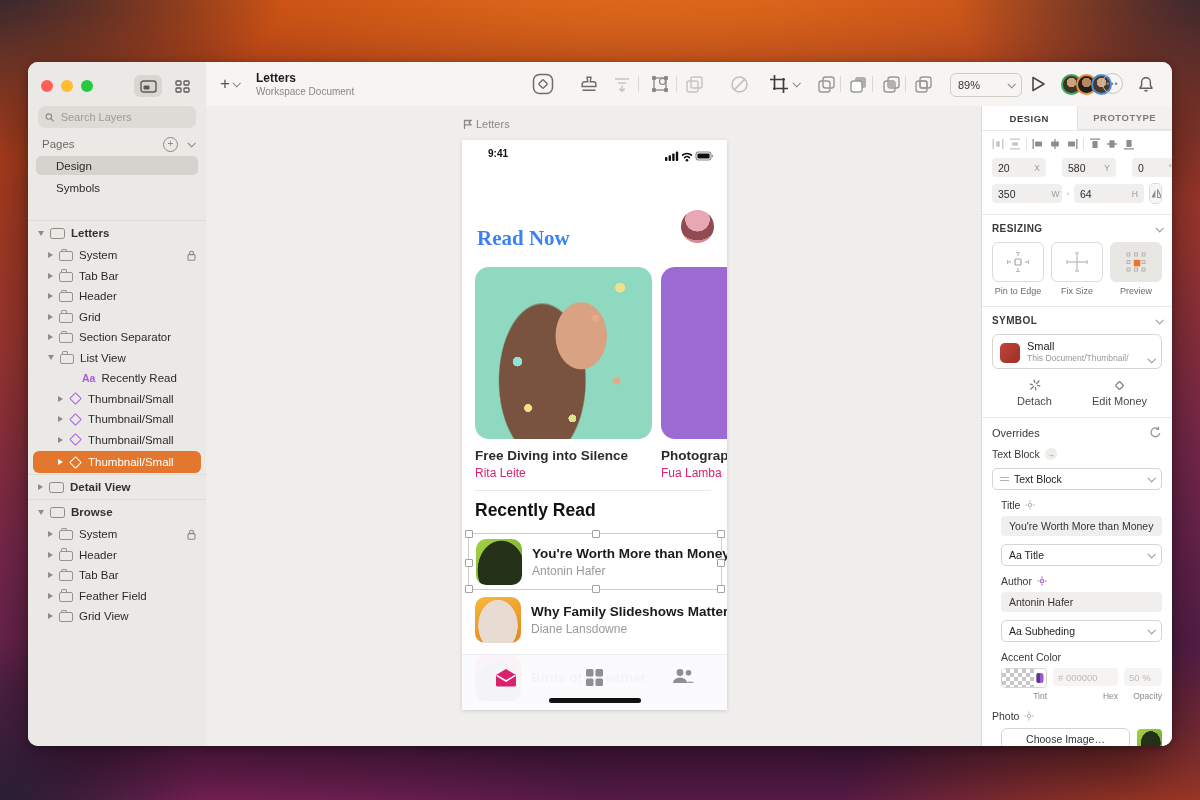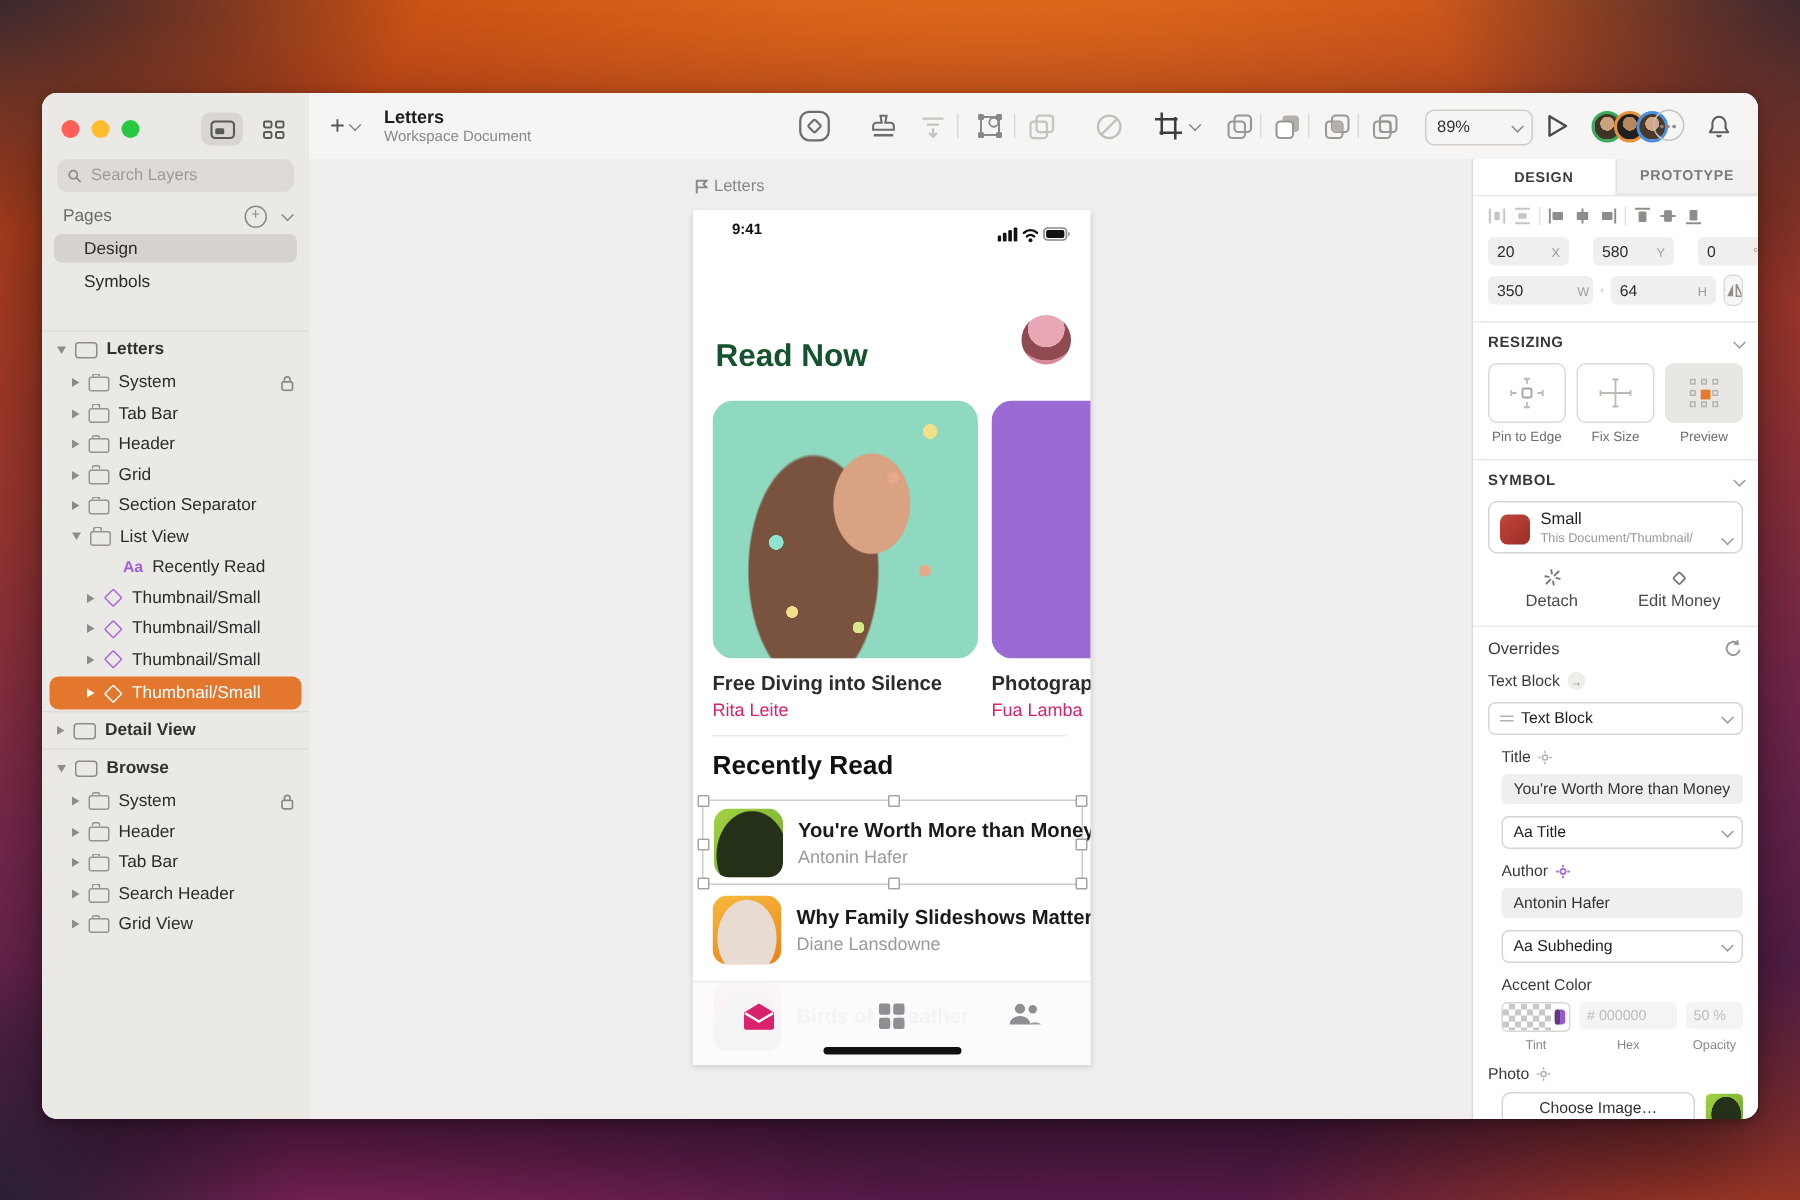--- a/index.html
+++ b/index.html
@@ -86,21 +86,21 @@
   
   .canvas{position:absolute;left:178px;top:44px;right:190px;bottom:0;background:#efeeec;overflow:hidden;}
   .artboard-label{position:absolute;left:257px;top:12px;display:flex;align-items:center;gap:4px;
     font-size:11px;color:#8a8886;}
   .artboard{position:absolute;left:256px;top:34px;width:265px;height:570px;background:#fff;
     box-shadow:0 1px 4px rgba(0,0,0,.14);overflow:hidden;}
   .st-time{position:absolute;left:26px;top:8px;font-size:10px;font-weight:700;color:#111;}
   .st-icons{position:absolute;right:12px;top:10px;}
   .ph-avatar{position:absolute;right:13px;top:70px;width:33px;height:33px;border-radius:50%;
     background:radial-gradient(circle at 50% 28%,#e8a7b4 0 42%,#8f4a52 43% 72%,#d98a9a 73% 100%);}
-  .read-now{position:absolute;left:15px;top:86px;font-size:21px;font-weight:800;color:#14532d;}
+  .read-now{position:absolute;left:15px;top:86px;font-size:21px;font-weight:800;color:#3b82f6;font-family:Liberation Serif, serif;}
   .cards{position:absolute;left:13px;top:127px;display:flex;gap:9px;}
   .card{width:177px;flex:none;}
   .card-img{height:172px;border-radius:14px;}
   .card-img.mint{background:
       radial-gradient(circle 5px at 82% 12%, #f0e08a 96%, transparent),
       radial-gradient(circle 4px at 68% 30%, #e8a98a 96%, transparent),
       radial-gradient(circle 5px at 24% 55%, #8fe3d2 96%, transparent),
       radial-gradient(circle 4px at 30% 82%, #f0e08a 96%, transparent),
       radial-gradient(circle 4px at 80% 66%, #e8a98a 96%, transparent),
       radial-gradient(circle 4px at 55% 88%, #d7e88a 96%, transparent),
@@ -187,21 +187,21 @@
   .mini-lines{display:inline-flex;flex-direction:column;gap:2px;}
   .mini-lines i{display:block;width:9px;height:1.4px;background:#b5b2ae;}
   .acc-grid{display:grid;grid-template-columns:46px 1fr 38px;gap:6px;padding-left:9px;margin-top:5px;}
   .tint-sw{height:18px;border:1px solid #d8d5d1;border-radius:4px;display:flex;align-items:center;overflow:hidden;}
   .checker{flex:1;height:100%;background:repeating-conic-gradient(#c8c8c8 0 25%,#fff 0 50%) 0 0/8px 8px;}
   .acc-fld{background:#f5f4f2;border:none;border-radius:4px;height:18px;font-size:9.5px;color:#333;
     padding:0 5px;width:100%;box-sizing:border-box;outline:none;font-family:"Liberation Sans",sans-serif;}
   .acc-fld::placeholder{color:#bdbbb8;}
   .acc-caps{display:grid;grid-template-columns:46px 1fr 38px;gap:6px;padding-left:9px;margin-top:3px;
     font-size:8.5px;color:#8a8885;}
-  .acc-caps span{text-align:center;}
+  .acc-caps span{text-align:right;}
   .photorow{display:flex;align-items:center;gap:7px;margin-top:6px;padding-left:9px;}
   .choose-btn{flex:1;border:1px solid #d8d5d1;border-radius:6px;height:20px;background:#fff;
     font-size:10.5px;color:#333;display:flex;align-items:center;justify-content:center;}
   .photo-thumb{width:25px;height:20px;border-radius:4px;flex:none;
     background:radial-gradient(ellipse 10px 12px at 55% 70%,#253018 97%,transparent),linear-gradient(135deg,#a4d243,#6fa82e);}
   svg{display:block;}
 </style>
 </head>
 <body>
 
@@ -343,21 +343,21 @@
         <span class="llabel">Header</span>
       </div>
       <div class="lrow d1">
         <span class="tri-r"></span>
         <span class="ico-folder"></span>
         <span class="llabel">Tab Bar</span>
       </div>
       <div class="lrow d1">
         <span class="tri-r"></span>
         <span class="ico-folder"></span>
-        <span class="llabel">Search Header</span>
+        <span class="llabel">Feather Field</span>
       </div>
       <div class="lrow d1">
         <span class="tri-r"></span>
         <span class="ico-folder"></span>
         <span class="llabel">Grid View</span>
       </div>
     </div>
   </div>
 
   <div class="toolbar">

